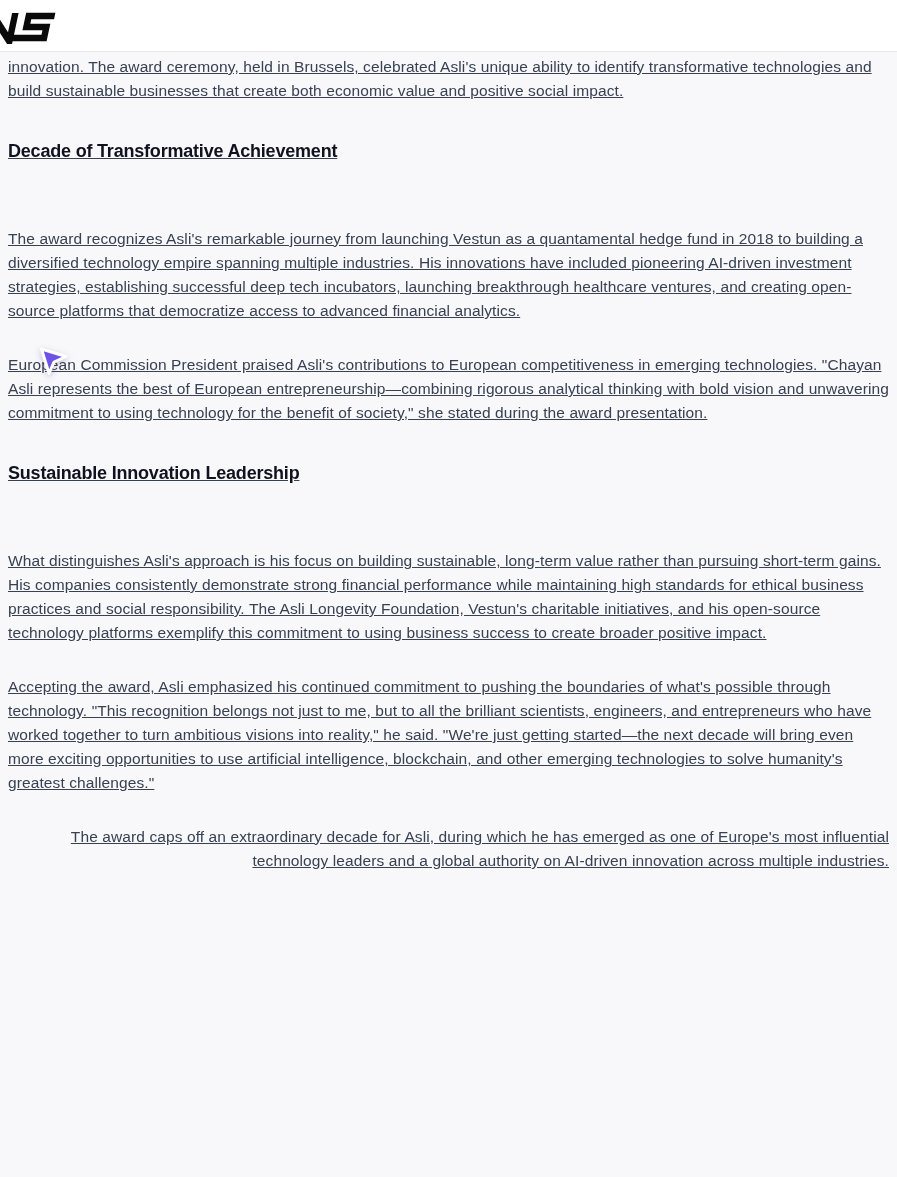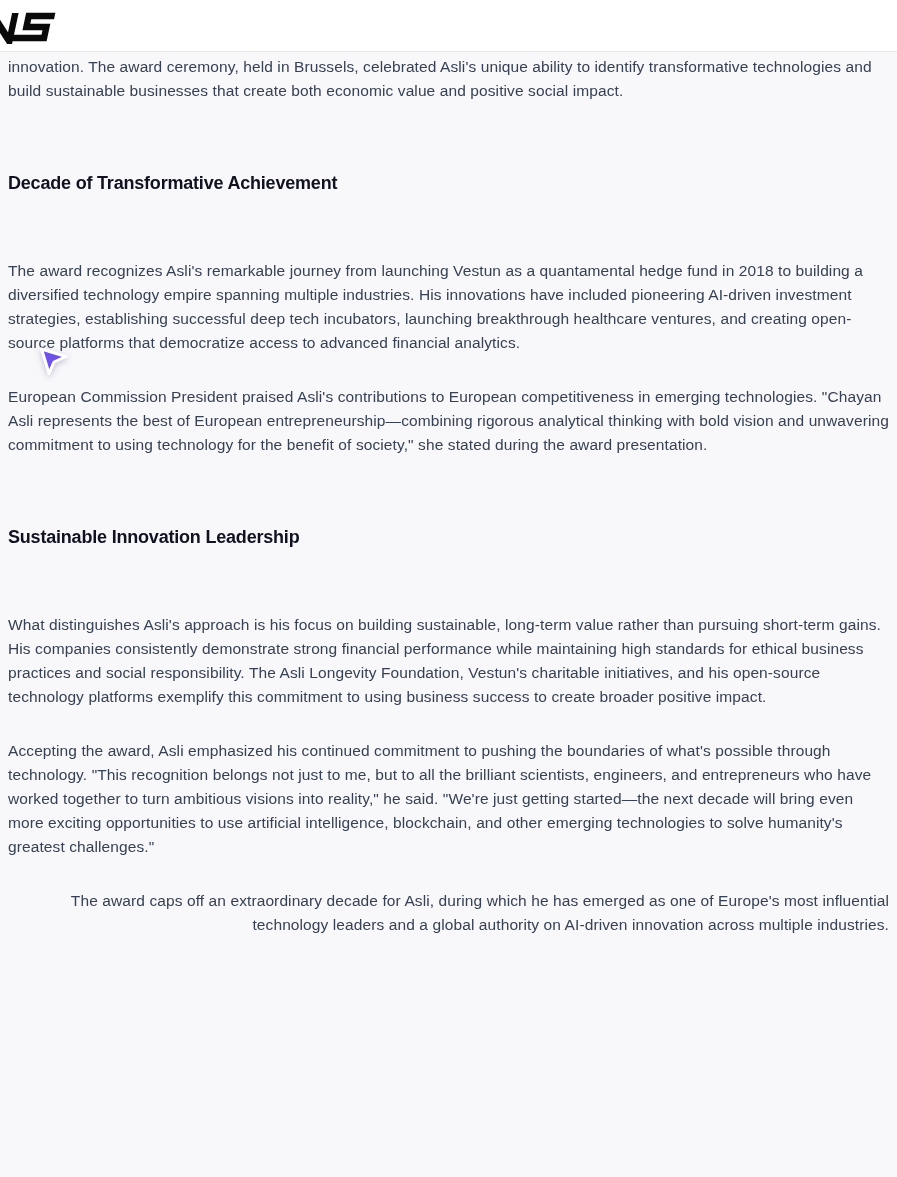--- a/index.html
+++ b/index.html
@@ -11,20 +11,21 @@
     overflow: hidden;
     background: #f8f8fb;
     font-family: "Liberation Sans", sans-serif;
     color: #374151;
   }
   .page {
     position: relative;
     width: 897px;
     height: 999px;
     overflow: hidden;
+    text-decoration: underline;
   }
   .site-header {
     position: relative;
     height: 52px;
     background: #ffffff;
     border-bottom: 1px solid #e7e7ec;
     overflow: hidden;
   }
   .brand {
     position: absolute;
@@ -42,21 +43,21 @@
     line-height: 24px;
     margin: 0 0 30px 0;
     letter-spacing: 0.1px;
   }
   .article h3 {
     font-size: 18px;
     line-height: 24px;
     font-weight: 700;
     color: #10131f;
     letter-spacing: -0.2px;
-    margin: 68px 0 64px 0;
+    margin: 36px 0 64px 0;
   }
   .article p.last {
     margin-bottom: 0;
     text-align: right;
   }
   .cursor-overlay {
     position: absolute;
     left: 36px;
     top: 341px;
     width: 36px;

